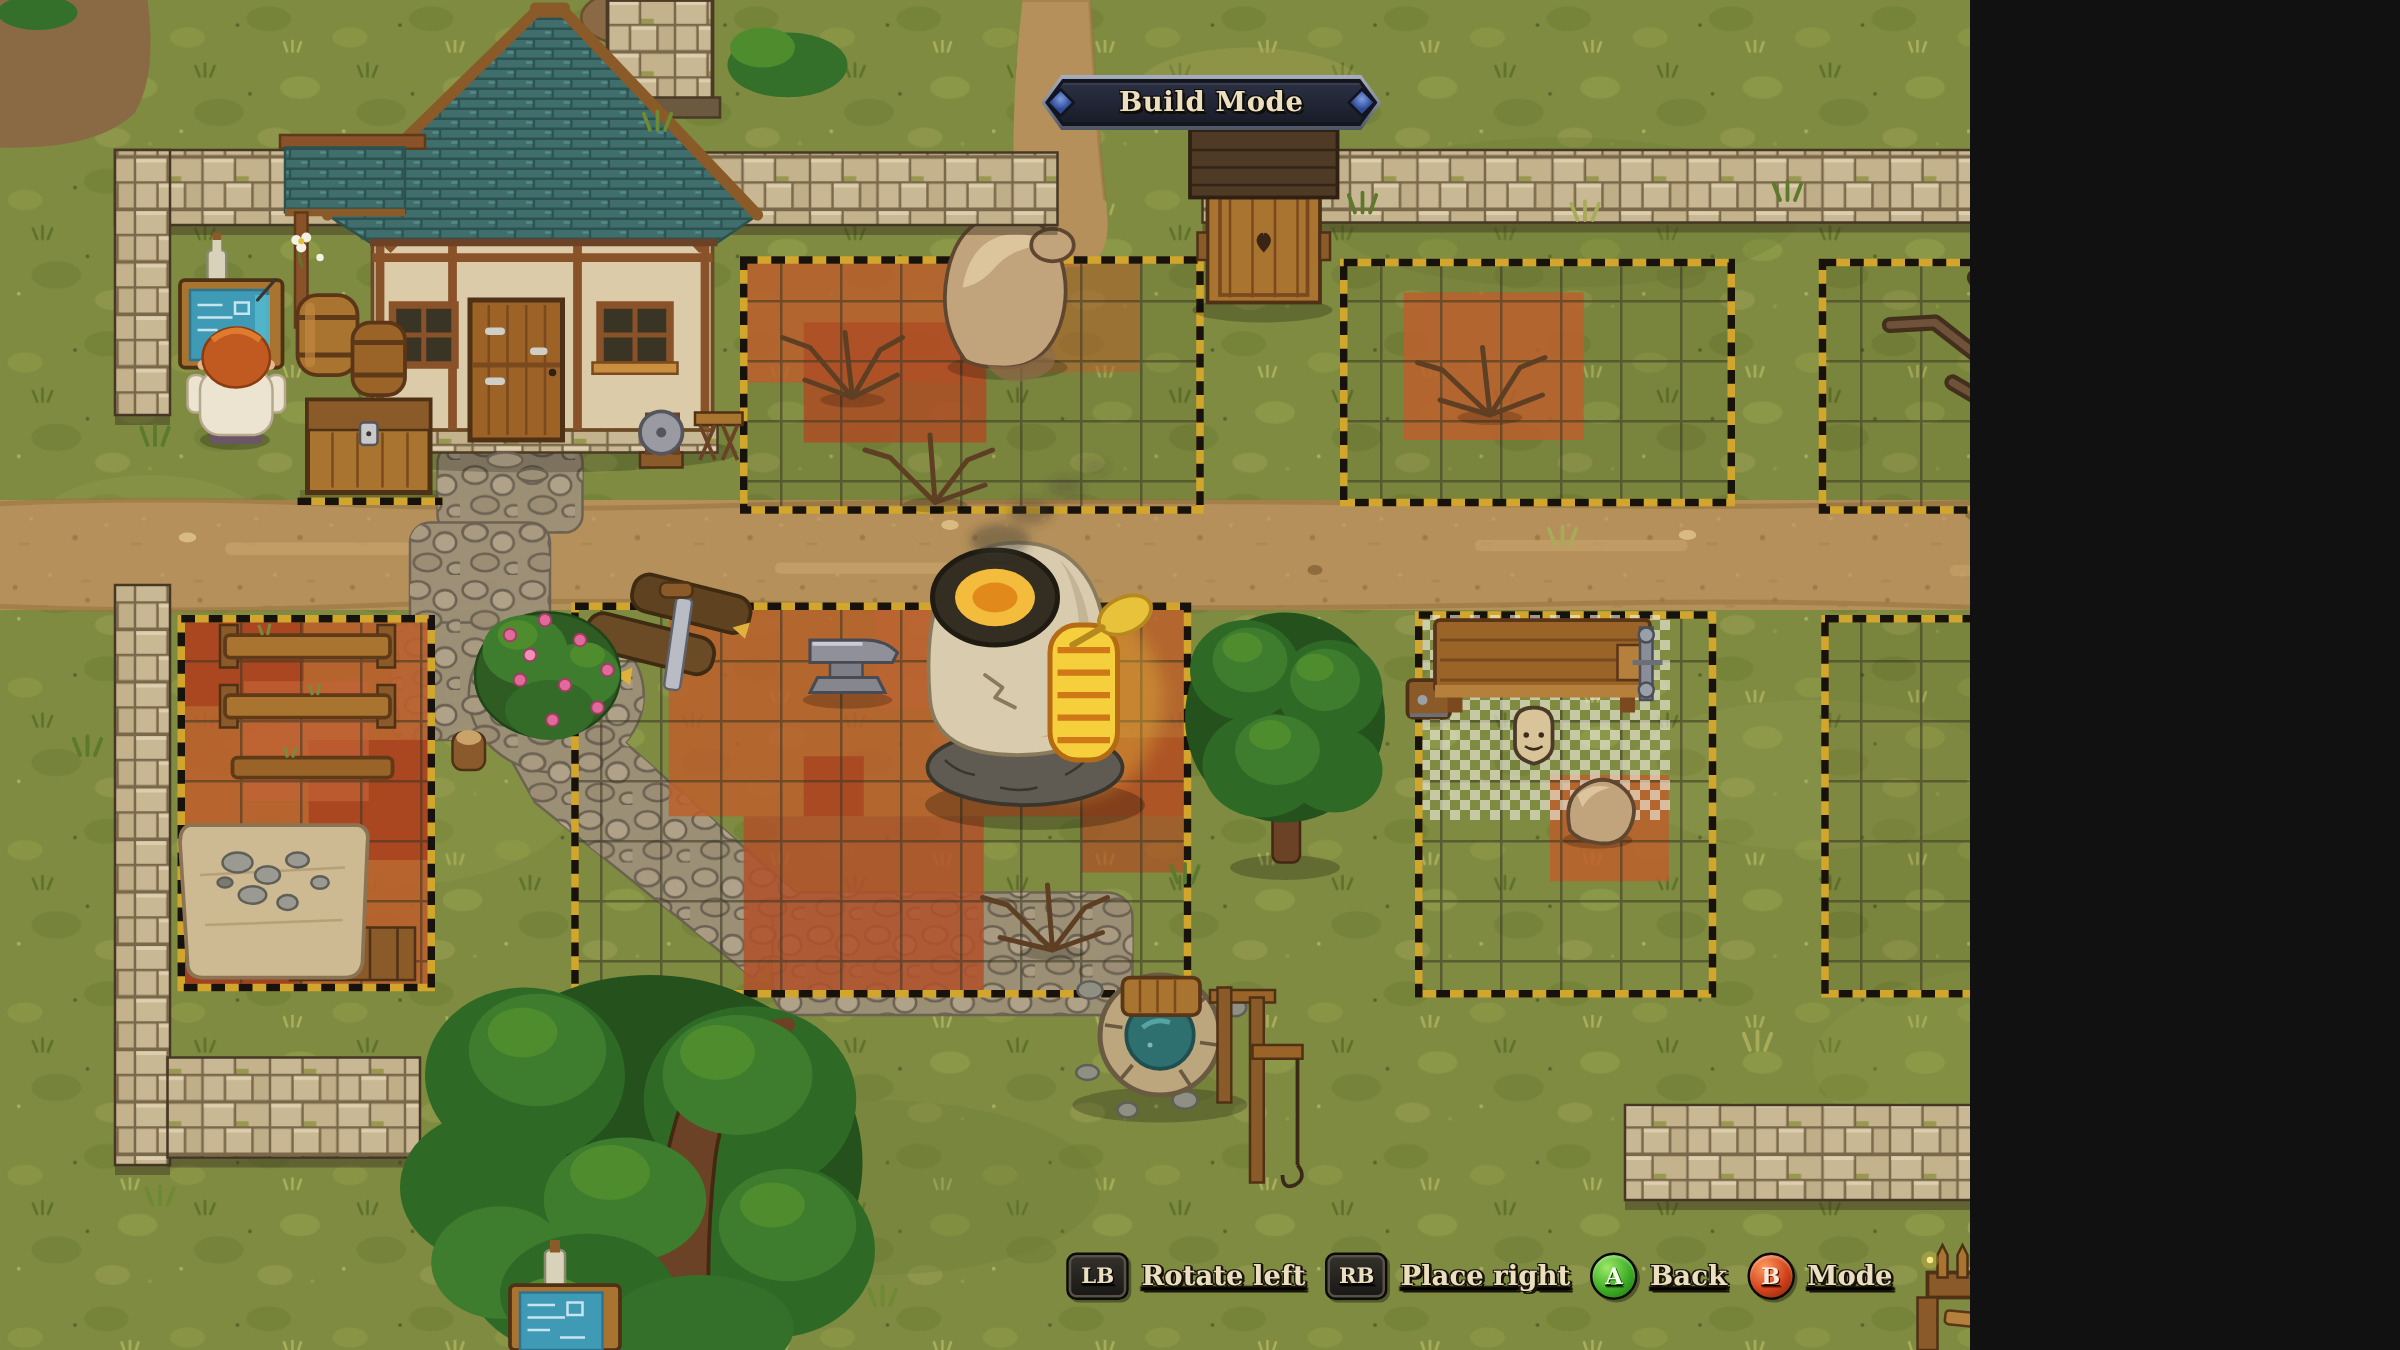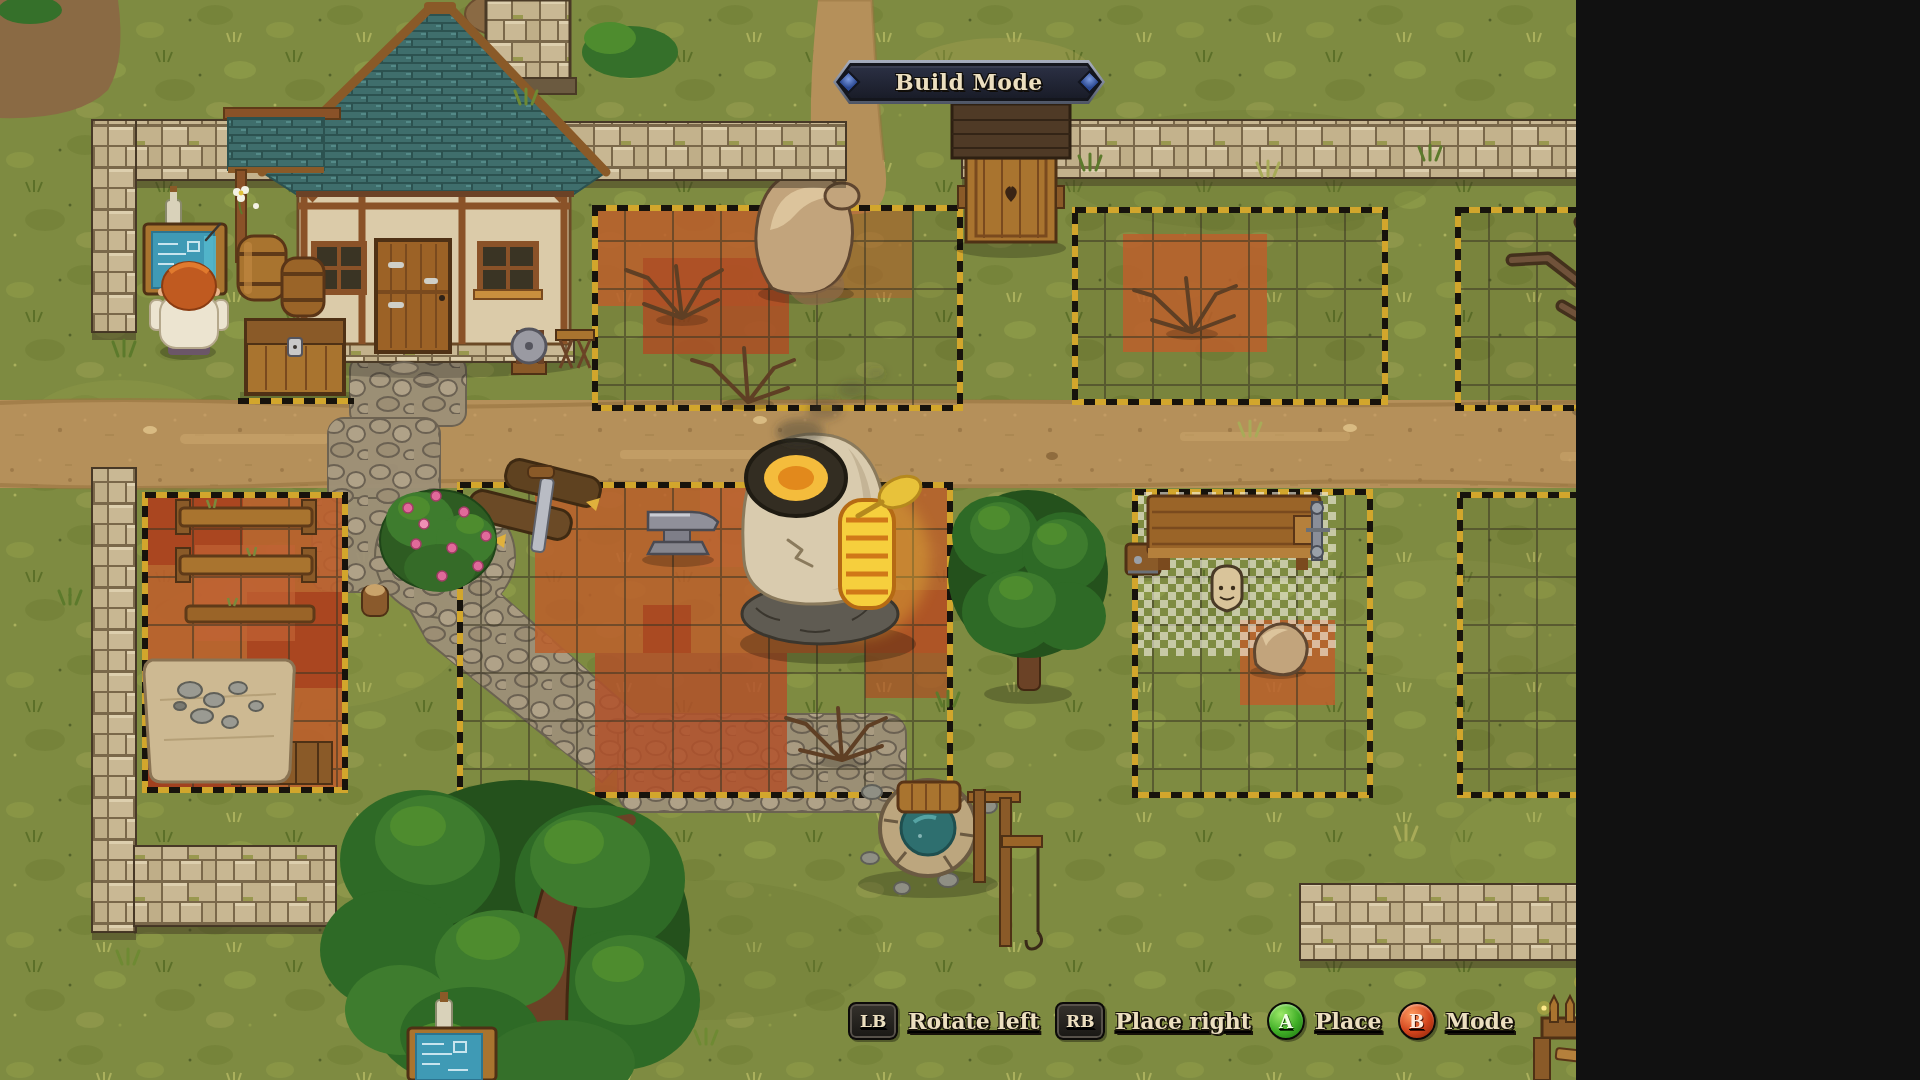--- a/index.html
+++ b/index.html
@@ -752,21 +752,21 @@
     <div class="hint">
       <div class="keycap">LB</div>
       <div class="label">Rotate left</div>
     </div>
     <div class="hint">
       <div class="keycap">RB</div>
       <div class="label">Place right</div>
     </div>
     <div class="hint">
       <div class="fbtn btn-a">A</div>
-      <div class="label">Place</div>
+      <div class="label">Back</div>
     </div>
     <div class="hint">
       <div class="fbtn btn-b">B</div>
       <div class="label">Mode</div>
     </div>
   </div>
 
 </div>
 </div>
 

